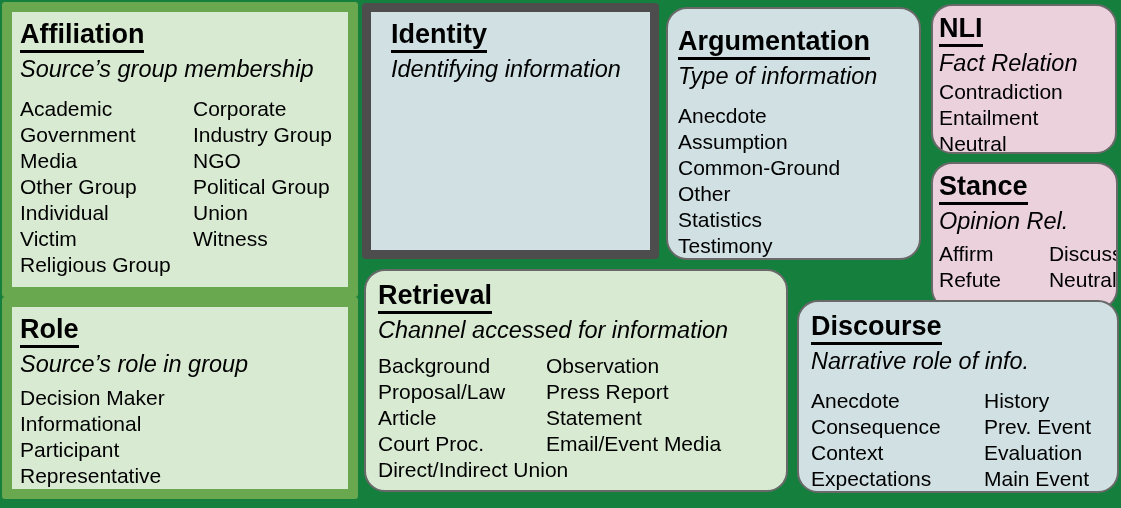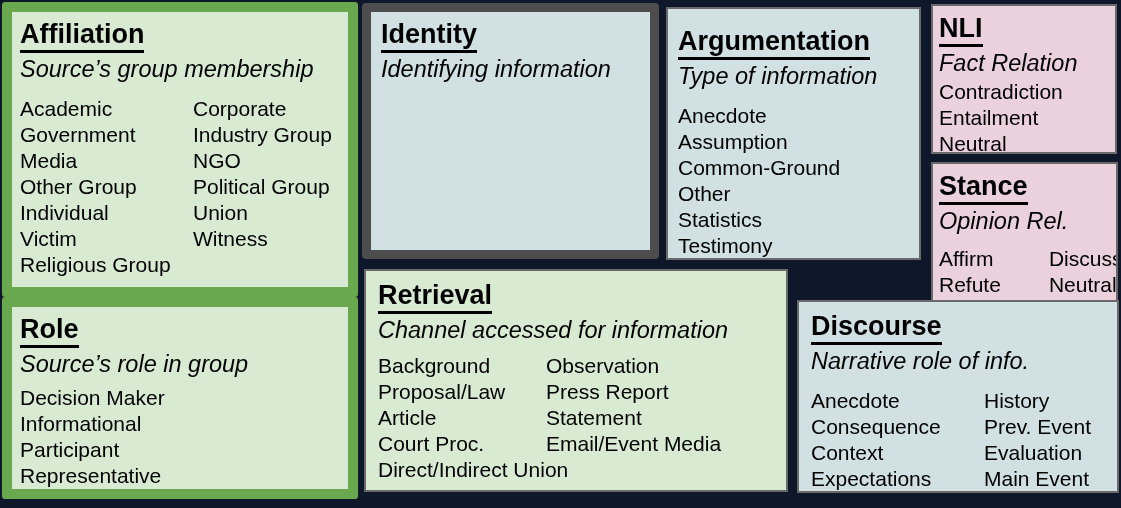--- a/index.html
+++ b/index.html
@@ -1,27 +1,28 @@
 <!DOCTYPE html>
 <html><head>
 <meta charset="utf-8">
 <style>
   html,body{margin:0;padding:0;background:#ffffff;}
   .canvas{
     position:relative;
     width:1121px;height:508px;
-    background:#0f172a;
+    background:#15803d;
     font-family:"Liberation Sans", sans-serif;
     color:#000;
     overflow:hidden;
   }
   .box{
     position:absolute;
     box-sizing:border-box;
     overflow:hidden;
+    border-radius:21px;
   }
   
   .bg-green{background:#d9ead3;}
   .bg-blue{background:#d0e0e3;}
   .bg-pink{background:#ead1dc;}
   
   .bd-green{border:10px solid #6aa84f;border-radius:3px;}
   .bd-dark{border:9px solid #4d4d4d;border-radius:4px;}
   .bd-thin{border:2px solid #696969;}
   
@@ -30,26 +31,26 @@
   .subtitle{font-size:23.5px;font-style:italic;line-height:30px;margin-top:2px;white-space:nowrap;}
   .items{font-size:21px;line-height:26px;margin-top:10px;}
   .items .item{white-space:nowrap;}
   .tail{margin-top:0;}
   .cols{display:flex;align-items:flex-start;}
   .col{display:flex;flex-direction:column;}
   .w173{width:173px;}
   .w168{width:168px;}
   .w68{width:68px;}
   .mt1{margin-top:1px;}
-  .mt5{gap:48px;}
+  .mt5{margin-top:5px;gap:48px;}
   .mt6{margin-top:6px;}
   .mt8{margin-top:8px;}
   .mt12{margin-top:12px;}
   .pad-a{padding:4px 8px;}
-  .pad-b{padding:4px 10px;}
+  .pad-b{padding:4px 20px;}
   .pad-c{padding:14px 10px;}
   .pad-d{padding:4px 6px;}
   .pad-e{padding:6px 12px;}
 </style>
 </head>
 <body>
 
 <div class="canvas">
 
   <section class="box bg-green bd-green pad-a" style="left:2px;top:2px;width:356px;height:295px;">

